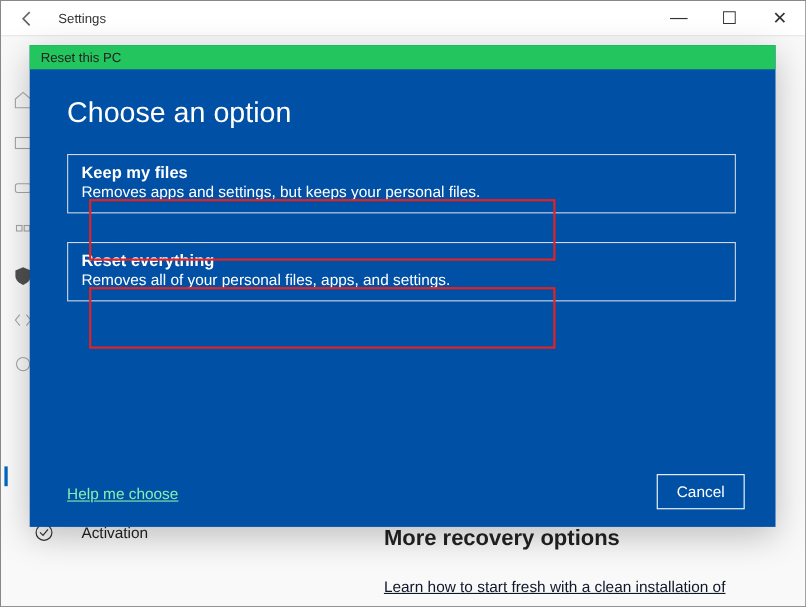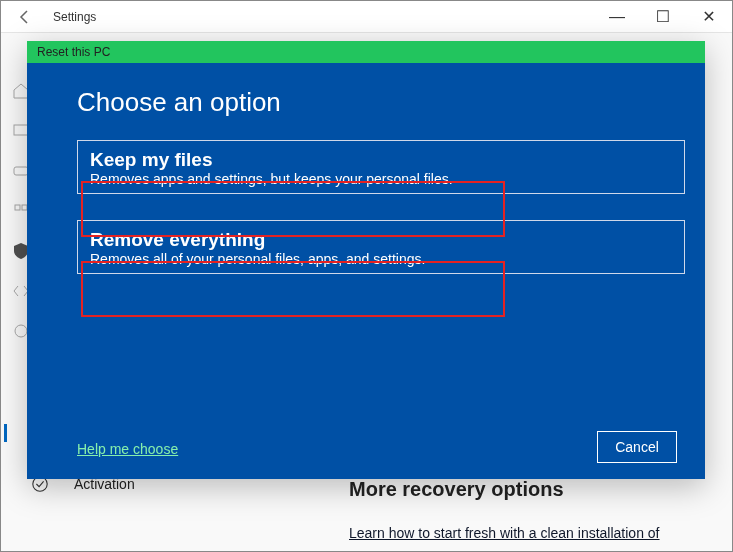--- a/index.html
+++ b/index.html
@@ -116,38 +116,37 @@
     .dialog-title {
       background: #22c55e;
       color: #222;
       font-size: 12px;
       padding: 4px 10px;
     }
     .dialog-body {
       padding: 24px 34px 18px 34px;
       height: calc(100% - 22px);
       position: relative;
-      margin-left: 16px;
     }
     .dialog-heading {
       font-size: 26px;
       font-weight: 300;
       margin-bottom: 22px;
     }
     .option {
       width: 608px;
       height: 54px;
       border: 1px solid #cfd8ea;
       position: relative;
       margin-bottom: 26px;
       padding: 8px 12px;
       cursor: pointer;
     }
     .option .opt-title {
-      font-size: 19px;
+      font-size: 15px;
       font-weight: 600;
     }
     .option .opt-desc {
       font-size: 14px;
       font-weight: 400;
     }
     .red-box {
       position: absolute;
       border: 2px solid #e52222;
       pointer-events: none;
@@ -240,21 +239,21 @@
   <div class="dialog-title">Reset this PC</div>
   <div class="dialog-body">
     <div class="dialog-heading">Choose an option</div>
 
     <div class="option">
       <div class="opt-title">Keep my files</div>
       <div class="opt-desc">Removes apps and settings, but keeps your personal files.</div>
     </div>
 
     <div class="option">
-      <div class="opt-title">Remove everything</div>
+      <div class="opt-title">Reset everything</div>
       <div class="opt-desc">Removes all of your personal files, apps, and settings.</div>
     </div>
 
     <a class="help-link">Help me choose</a>
     <div class="cancel-btn">Cancel</div>
   </div>
 
   <div class="red-box a"></div>
   <div class="red-box b"></div>
 </div>

